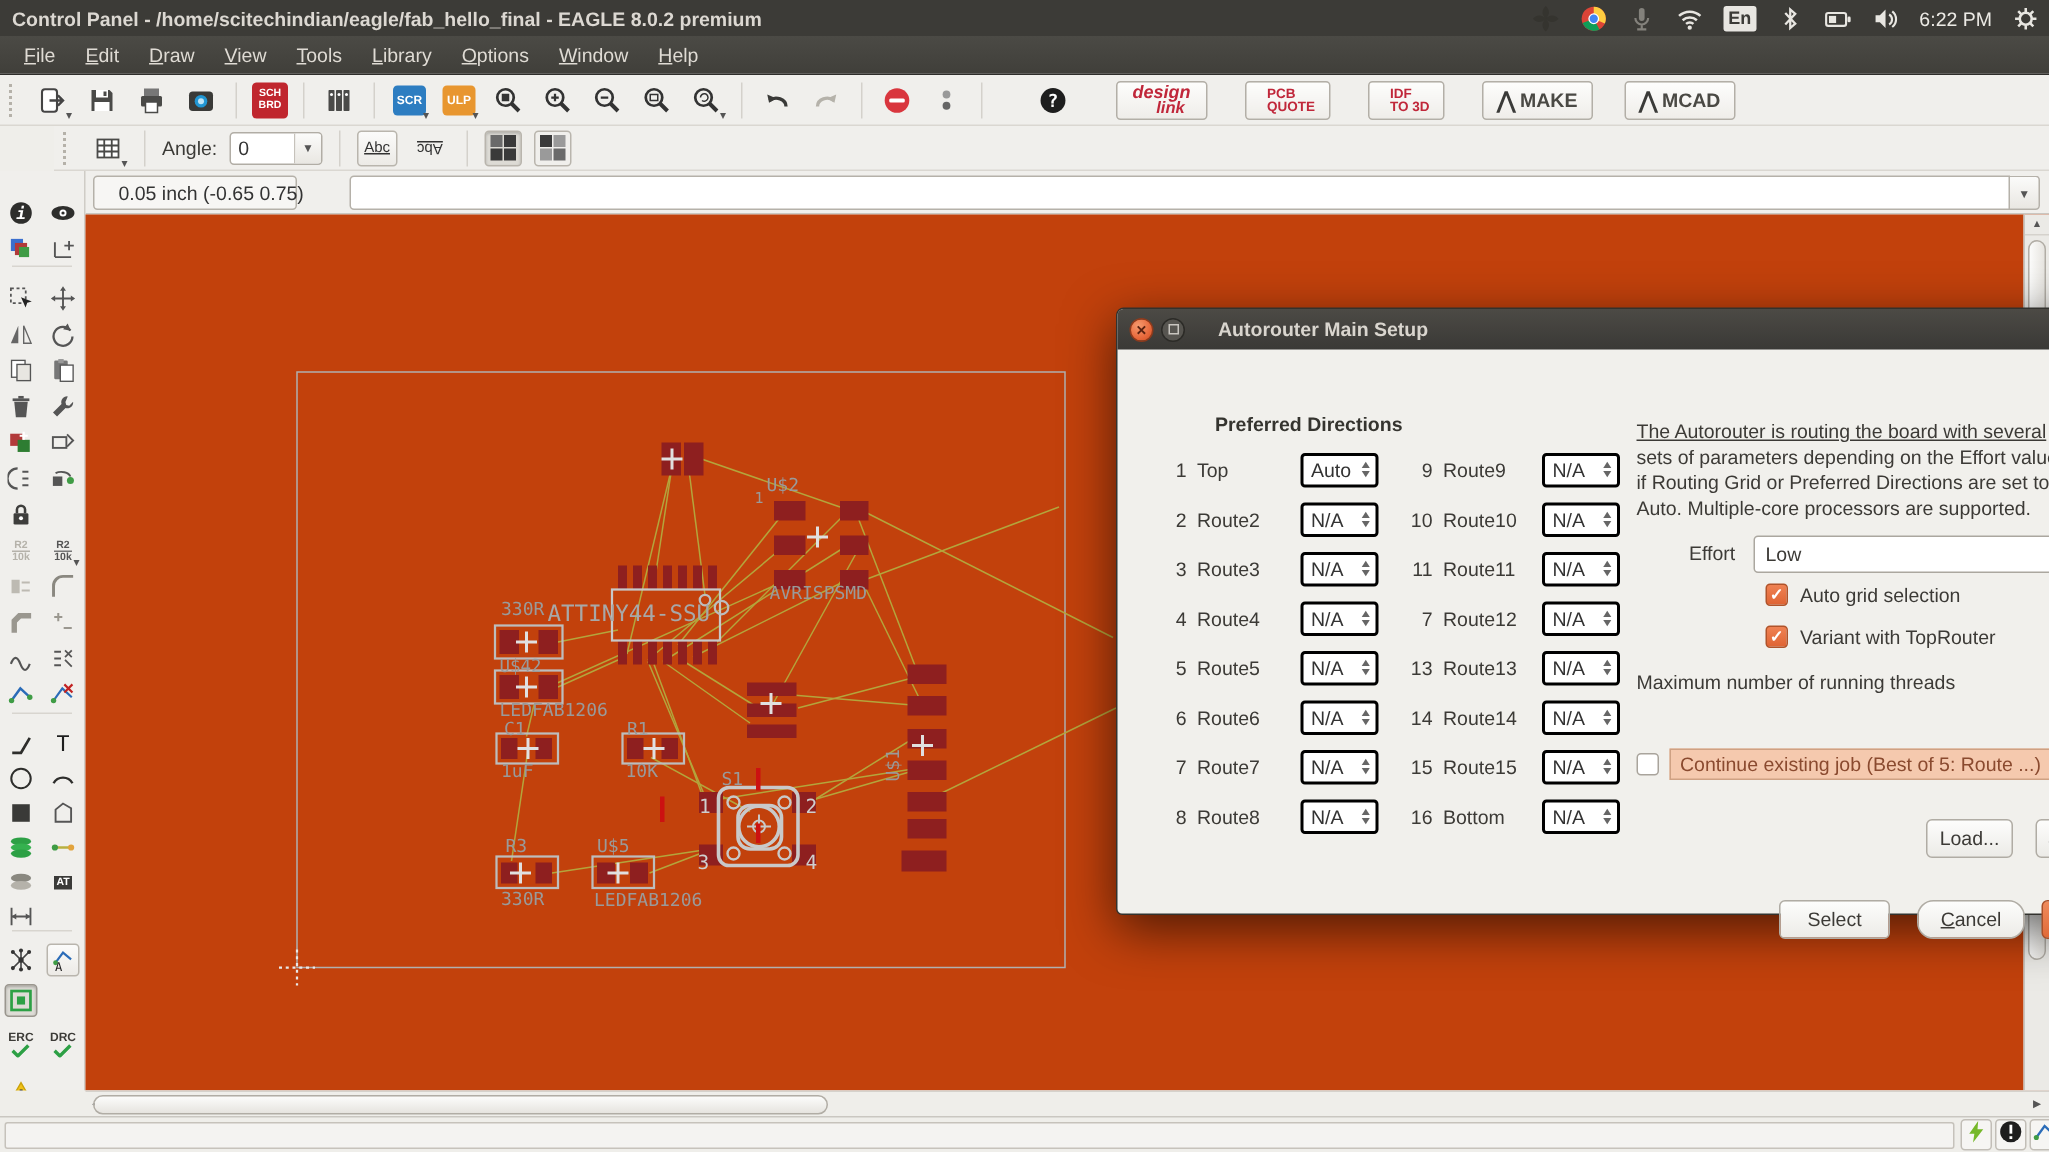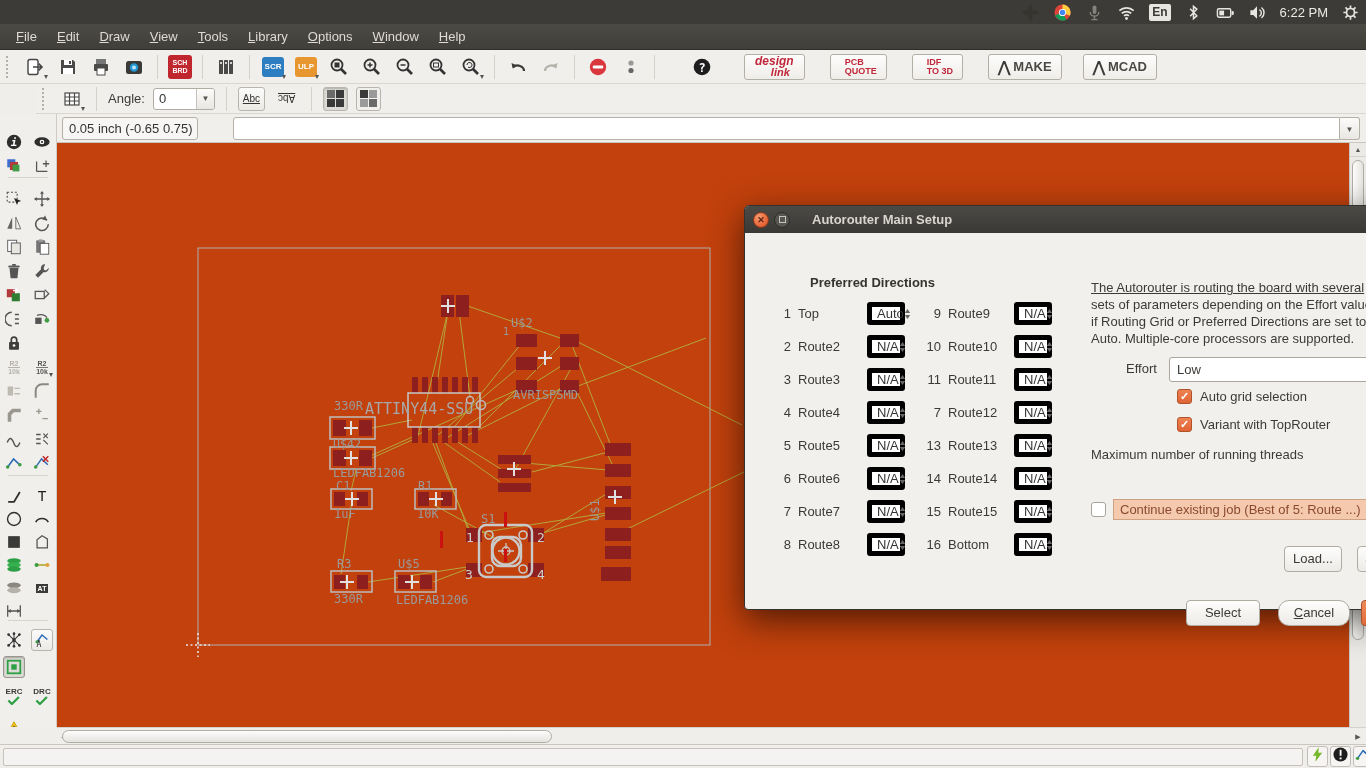--- a/index.html
+++ b/index.html
@@ -37,21 +37,21 @@
   
   .lbl{font-size:13px;color:#3c3b37;}
   .combo{width:62px;height:22px;background:#fff;border:1px solid #b1ada5;border-radius:3px;display:flex;align-items:center;font-size:13px;color:#333;}
   .combo .cval{flex:1;padding-left:5px;}
   .combo .cbtn{width:18px;height:100%;border-left:1px solid #c6c2bb;background:linear-gradient(#fbfbfa,#e9e7e2);display:flex;align-items:center;justify-content:center;font-size:8px;color:#555;border-radius:0 2px 2px 0;}
   .abtn{width:27px;height:24px;border:1px solid #b9b5ad;border-radius:3px;background:linear-gradient(#fbfbfa,#eceae6);display:flex;align-items:center;justify-content:center;font-size:10px;color:#333;}
   .abtn.flat{border-color:transparent;background:none;}
   .pat{width:25px;height:24px;border:1px solid #b9b5ad;border-radius:3px;display:grid;grid-template-columns:8px 8px;grid-template-rows:8px 8px;gap:1px;align-content:center;justify-content:center;}
   .pat.pressed{background:#dddbd5;box-shadow:inset 0 1px 2px rgba(0,0,0,.2);}
   
-  #coordbox{position:absolute;left:5px;top:3px;width:136px;height:23px;background:#f7f6f4;border:1px solid #b5b1a9;border-radius:3px;font-size:13px;color:#333;line-height:21px;padding-left:6px;white-space:nowrap;}
+  #coordbox{position:absolute;left:5px;top:3px;width:136px;height:23px;background:#f7f6f4;border:1px solid #b5b1a9;border-radius:3px;font-size:13px;color:#333;line-height:21px;padding-left:16px;white-space:nowrap;}
   #cmdwrap{position:absolute;left:176px;top:3px;right:6px;height:23px;}
   #cmdinput{position:absolute;left:0;top:0;right:20px;height:23px;background:#fff;border:1px solid #b5b1a9;border-radius:3px 0 0 3px;font-size:13px;padding:0 5px;font-family:"Liberation Sans",sans-serif;}
   #cmddrop{position:absolute;right:0;top:0;width:20px;height:23px;border:1px solid #b5b1a9;border-left:none;border-radius:0 3px 3px 0;background:linear-gradient(#fbfbfa,#e9e7e2);text-align:center;font-size:8px;color:#555;line-height:23px;}
   
   #sidebar{position:absolute;left:0;top:114px;width:57px;height:613px;background:#f0efec;border-right:1px solid #cfccc6;}
   .srow{position:absolute;left:0;width:56px;display:flex;justify-content:space-around;}
   .sico{width:22px;height:22px;display:flex;align-items:center;justify-content:center;}
   .sico svg{width:18px;height:18px;}
   .sico.framed{border:1px solid #b9b5ad;border-radius:3px;background:linear-gradient(#fbfbfa,#eceae6);}
   .sico.pressed{border:1px solid #9a968e;border-radius:3px;background:#dedcd6;box-shadow:inset 0 1px 2px rgba(0,0,0,.25);}
@@ -75,21 +75,21 @@
   .wbtn.maxi i{display:block;width:7px;height:7px;border:1px solid #c9c6c0;}
   #dlgtitle .dtext{color:#d9d5ce;font-weight:bold;font-size:13px;margin-left:22px;}
   #dlgbody{position:relative;width:100%;height:378px;font-size:13px;color:#3c3a36;}
   .sect{position:absolute;left:20px;top:42px;font-weight:bold;font-size:13px;color:#35342f;margin-left:45px;}
   #arows{position:absolute;left:20px;top:64px;}
   .arow{display:flex;align-items:center;height:33px;}
   .num{width:26px;text-align:right;margin-right:7px;}
   .albl{width:69px;}
   .num2{width:36px;text-align:right;margin-right:7px;}
   .albl2{width:66px;}
-  .spin{width:38px;height:23px;background:#fff;border:5px solid #000000;border-radius:3px;display:flex;align-items:center;}
+  .spin{width:52px;height:23px;background:#fff;border:2px solid #000000;border-radius:3px;display:flex;align-items:center;}
   .sval{flex:1;padding-left:5px;font-size:13px;color:#333;}
   .sarr{width:13px;display:flex;flex-direction:column;align-items:center;line-height:6px;}
   .sarr i{font-style:normal;font-size:7px;color:#666;transform:scaleX(1.3);}
   .infoline{position:absolute;left:346px;white-space:nowrap;font-size:13px;color:#3c3a36;}
   #effortlbl{position:absolute;left:381px;top:128px;}
   #effortcombo{position:absolute;left:424px;top:124px;width:260px;height:25px;background:#fff;border:1px solid #aba79f;border-radius:3px;line-height:23px;padding-left:7px;font-size:13px;}
   .chkrow{position:absolute;display:flex;align-items:center;gap:8px;}
   .chk{width:15px;height:15px;border-radius:3px;display:flex;align-items:center;justify-content:center;}
   .chk.on{background:linear-gradient(#ef8253,#df6434);border:1px solid #b0532a;color:#fff;font-size:11px;font-weight:bold;}
   .chk.off{background:#fff;border:1px solid #a9a49c;}
@@ -107,20 +107,21 @@
   #statusfield{position:absolute;left:3px;top:3px;width:1300px;height:18px;background:#f4f3f1;border:1px solid #c6c2bb;border-radius:2px;font-size:12px;color:#555;padding:0 5px;line-height:16px;}
   .sbico{position:absolute;top:1px;width:21px;height:21px;border:1px solid #c2beb7;border-radius:3px;background:#f6f5f3;display:flex;align-items:center;justify-content:center;}
   .sbico svg{width:17px;height:17px;}
   
   text{font-family:"DejaVu Sans Mono",monospace;}
 </style>
 </head>
 <body>
 
 <div id="panel">
+  <span class="ptitle">Control Panel - /home/scitechindian/eagle/fab_hello_final - EAGLE 8.0.2 premium</span>
   <div id="tray">
     <span class="tico">
         <svg viewBox="0 0 20 20">
           <path d="M10 1 C13 4 13 7 10 10 C7 7 7 4 10 1 Z M19 10 C16 13 13 13 10 10 C13 7 16 7 19 10 Z M10 19 C7 16 7 13 10 10 C13 13 13 16 10 19 Z M1 10 C4 7 7 7 10 10 C7 13 4 13 1 10 Z" fill="#35342f"></path>
         </svg>
       </span>
     <span class="tico">
         <svg viewBox="0 0 20 20">
           <circle cx="10" cy="10" r="8.5" fill="#db4437"></circle>
           <path d="M10 10 L2.2 13 A8.5 8.5 0 0 0 14 17.6 Z" fill="#0f9d58"></path>

